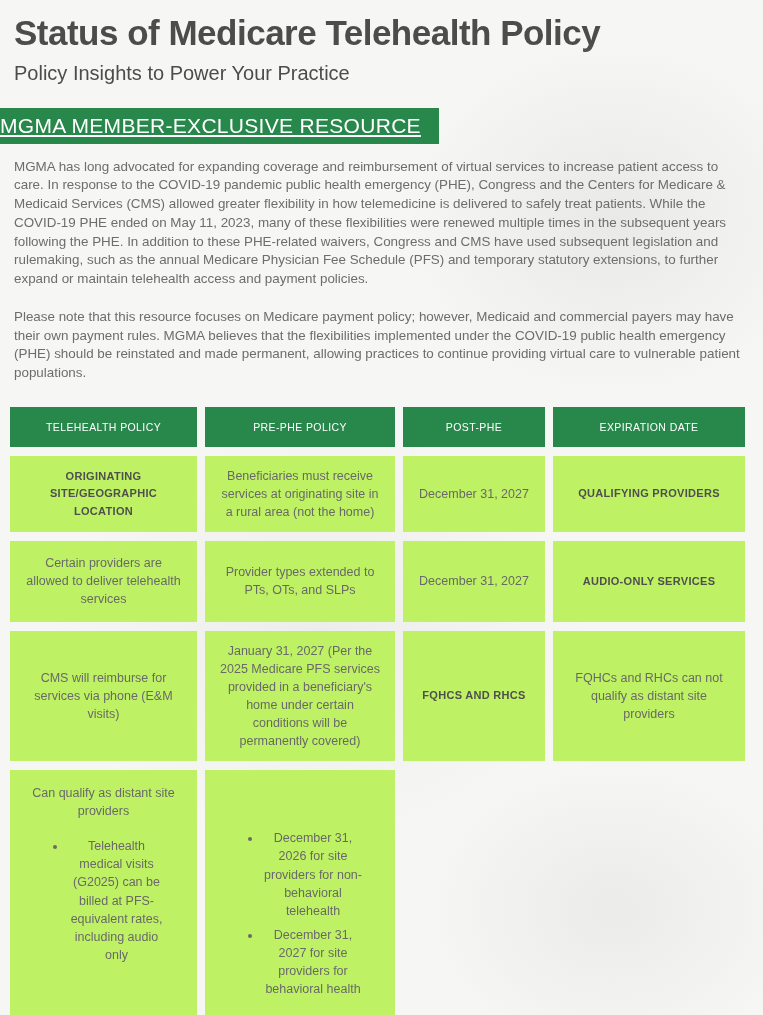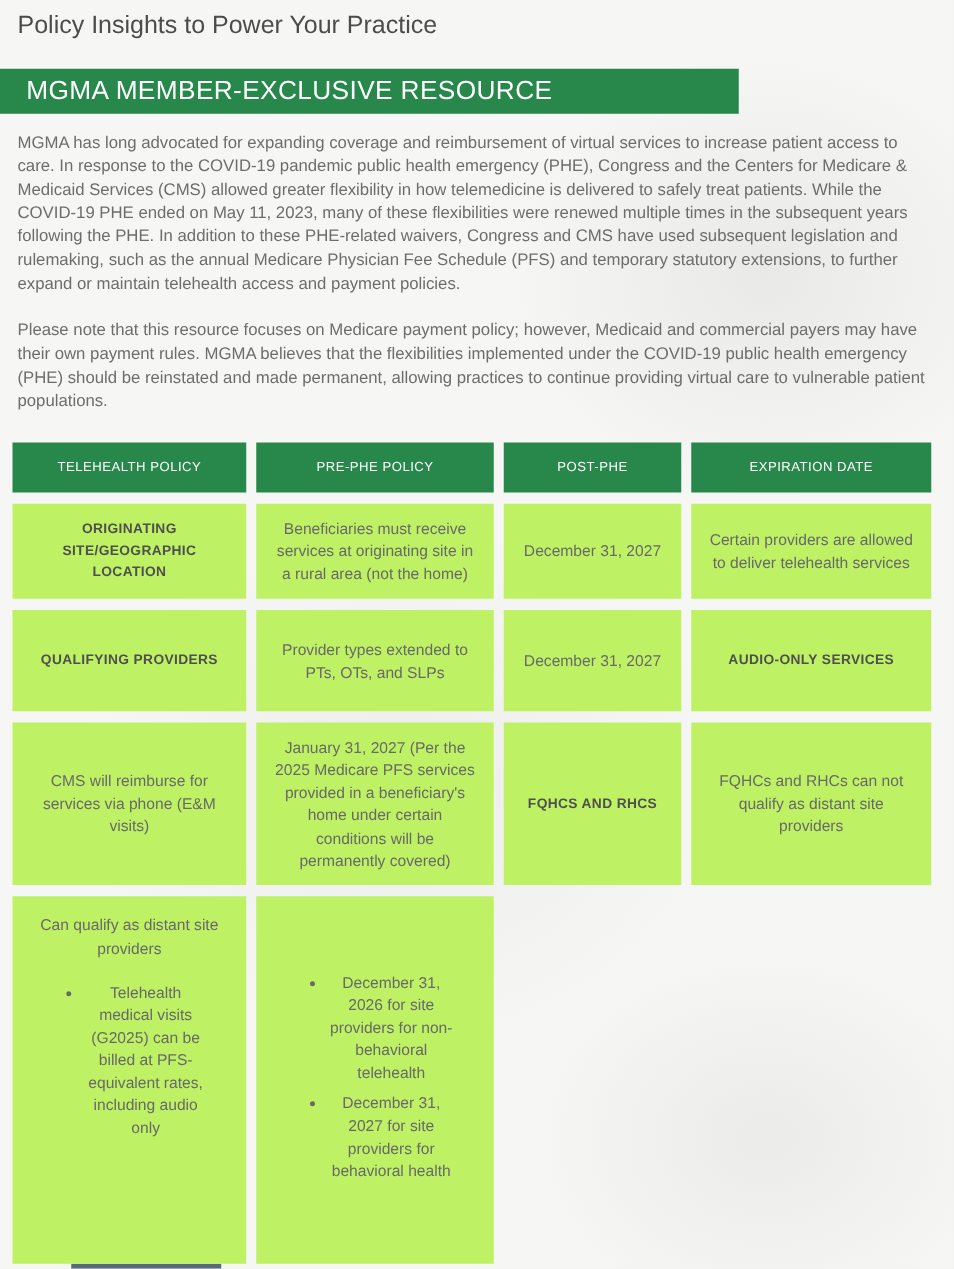--- a/index.html
+++ b/index.html
@@ -27,29 +27,28 @@
     font-size:35px;line-height:1.1;
     font-weight:bold;color:#4c4c4c;
     letter-spacing:-0.5px;
   }
   .subtitle{
     margin:9px 14px 0 14px;
     font-size:20px;font-weight:normal;color:#4c4c4c;
   }
   .banner{
     margin-top:23px;
-    width:591px;height:36px;
+    width:439px;height:36px;
     background:#28884b;
     color:#ffffff;
     font-size:21px;
     line-height:36px;
-    padding-left:21px;
     box-sizing:border-box;
     letter-spacing:0.3px;
-    position:relative;z-index:1;
+    position:relative;z-index:1;text-decoration:underline;
   }
   .para{
     margin:14px 14px 0 14px;
     width:736px;
     font-size:13.4px;
     line-height:1.4;
     color:#6d6d6d;
     position:relative;z-index:1;
   }
   .para + .para{margin-top:19px;}
@@ -111,39 +110,40 @@
 </style>
 </head>
 <body>
 
 <div class="page">
 
   <div class="wm wm1"></div>
   <div class="wm wm2"></div>
   <div class="wm wm3"></div>
 
+  <h1 class="title">Status of Medicare Telehealth Policy</h1>
   <div class="subtitle">Policy Insights to Power Your Practice</div>
   <div class="banner">MGMA MEMBER-EXCLUSIVE RESOURCE</div>
 
   <p class="para">MGMA has long advocated for expanding coverage and reimbursement of virtual services to increase patient access to care. In response to the COVID-19 pandemic public health emergency (PHE), Congress and the Centers for Medicare &amp; Medicaid Services (CMS) allowed greater flexibility in how telemedicine is delivered to safely treat patients. While the COVID-19 PHE ended on May 11, 2023, many of these flexibilities were renewed multiple times in the subsequent years following the PHE. In addition to these PHE-related waivers, Congress and CMS have used subsequent legislation and rulemaking, such as the annual Medicare Physician Fee Schedule (PFS) and temporary statutory extensions, to further expand or maintain telehealth access and payment policies.</p>
   <p class="para">Please note that this resource focuses on Medicare payment policy; however, Medicaid and commercial payers may have their own payment rules. MGMA believes that the flexibilities implemented under the COVID-19 public health emergency (PHE) should be reinstated and made permanent, allowing practices to continue providing virtual care to vulnerable patient populations.</p>
 
   <div class="table-grid">
 
     <div class="hcell">TELEHEALTH POLICY</div>
     <div class="hcell">PRE-PHE POLICY</div>
     <div class="hcell">POST-PHE</div>
     <div class="hcell">EXPIRATION DATE</div>
 
     <div class="cell label-cell">ORIGINATING SITE/GEOGRAPHIC LOCATION</div>
     <div class="cell">Beneficiaries must receive services at originating site in a rural area (not the home)</div>
     <div class="cell">December 31, 2027</div>
 
+    <div class="cell label-cell">QUALIFYING PROVIDERS</div>
     <div class="cell">Certain providers are allowed to deliver telehealth services</div>
-    <div class="cell label-cell">QUALIFYING PROVIDERS</div>
     <div class="cell">Provider types extended to PTs, OTs, and SLPs</div>
     <div class="cell">December 31, 2027</div>
 
     <div class="cell label-cell">AUDIO-ONLY SERVICES</div>
     <div class="cell">CMS will reimburse for services via phone (E&amp;M visits)</div>
     <div class="cell">January 31, 2027 (Per the 2025 Medicare PFS services provided in a beneficiary's home under certain conditions will be permanently covered)</div>
 
     <div class="cell label-cell">FQHCS AND RHCS</div>
     <div class="cell">FQHCs and RHCs can not qualify as distant site providers</div>
     <div class="cell cell-topalign">

